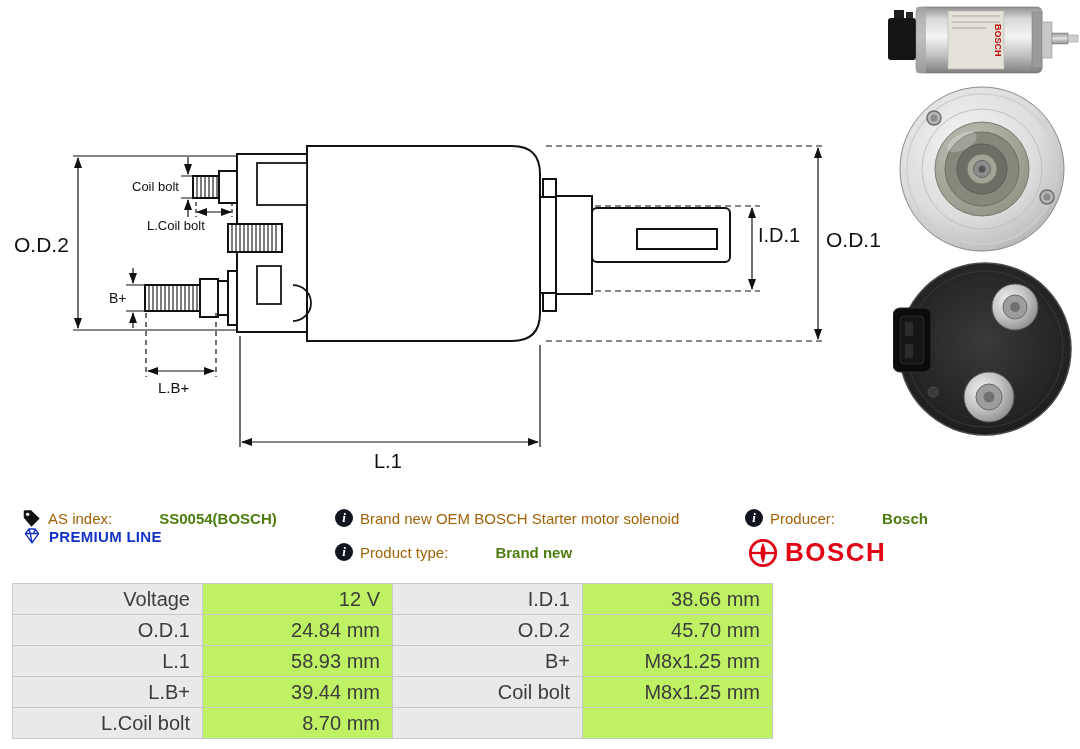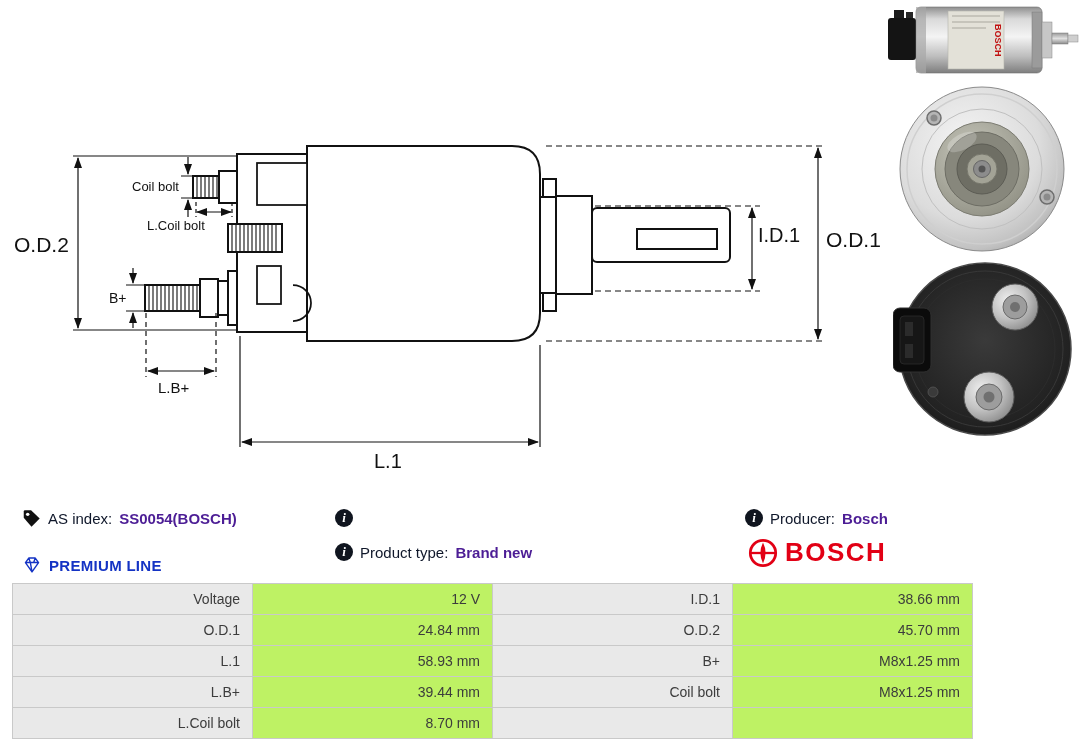--- a/index.html
+++ b/index.html
@@ -1,30 +1,30 @@
 <!DOCTYPE html>
 <html><head>
 <meta charset="utf-8">
 <style>
   html,body { margin:0; padding:0; background:#ffffff; font-family:"Liberation Sans", sans-serif; }
   .page { position:relative; width:1080px; height:749px; background:#fff; overflow:hidden; }
   .abs { position:absolute; }
 
   
   .info-item { position:absolute; display:flex; align-items:center; gap:7px; font-size:15px; color:#222; white-space:nowrap; }
-  .info-item .lbl { color:#0f172a; }
-  .info-item b { font-weight:bold; color:#4c1d95; }
+  .info-item .lbl { color:#a16207; }
+  .info-item b { font-weight:bold; color:#4d7c0f;margin-left:40px; }
   .iicon { width:18px; height:18px; border-radius:50%; background:#10151f; color:#fff;
            display:inline-flex; align-items:center; justify-content:center;
            font:italic bold 13px "Liberation Serif", serif; flex:0 0 18px; }
   .premium-text { color:#1433c4; font-weight:bold; font-size:15px; letter-spacing:.3px; }
   .bosch-text { color:#e20015; font-weight:bold; font-size:26px; letter-spacing:1.5px; }
 
   
-  table.spec { border-collapse:collapse; width:961px; table-layout:fixed; font-size:14px; color:#3c3c3c;padding-left:20px; }
+  table.spec { border-collapse:collapse; width:761px; table-layout:fixed; font-size:20px; color:#3c3c3c;padding-left:20px; }
   table.spec td { border:1px solid #c9c9c9; height:30px; padding:0 12px 0 0; text-align:right; background:#bef264; overflow:hidden; }
   table.spec td.lbl { background:#e9e9e9; }
 
   svg text { font-family:"Liberation Sans", sans-serif; }
 </style>
 </head>
 <body>
 
 <div class="page">
 
@@ -210,29 +210,30 @@
     <svg width="19" height="19" viewBox="0 0 22 22">
       <path d="M2,10 V3 a1.5,1.5 0 0 1 1.5,-1.5 H10.5 L20.5,11 L11,20.5 Z" fill="#111"></path>
       <circle cx="6.6" cy="6.2" r="2" fill="#fff"></circle>
     </svg>
     <span class="lbl">AS index:</span>
     <b>SS0054(BOSCH)</b>
   </div>
 
   <div class="info-item" style="left:335px;top:509px">
     <span class="iicon">i</span>
+    <span class="lbl">Brand new OEM BOSCH Starter motor solenoid</span>
   </div>
 
   <div class="info-item" style="left:745px;top:509px">
     <span class="iicon">i</span>
     <span class="lbl">Producer:</span>
     <b>Bosch</b>
   </div>
 
-  <div class="info-item" style="left:22px;top:556px">
+  <div class="info-item" style="left:22px;top:527px">
     <svg width="20" height="18" viewBox="0 0 24 22">
       <path d="M4,8 L8,2.5 H16 L20,8 L12,19.5 Z M4,8 H20 M8,2.5 L10,8 L12,19.5 M16,2.5 L14,8" fill="none" stroke="#1433c4" stroke-width="1.7" stroke-linejoin="round"></path>
     </svg>
     <span class="premium-text">PREMIUM LINE</span>
   </div>
 
   <div class="info-item" style="left:335px;top:543px">
     <span class="iicon">i</span>
     <span class="lbl">Product type:</span>
     <b>Brand new</b>

